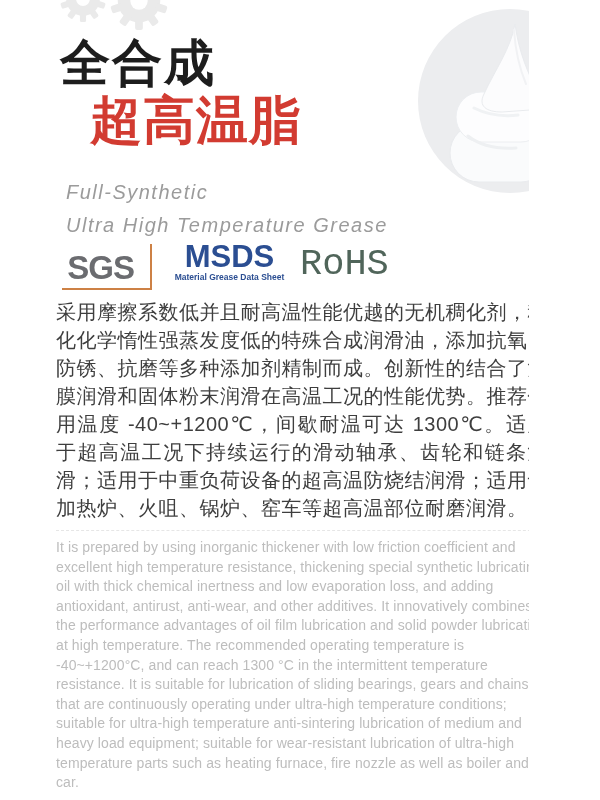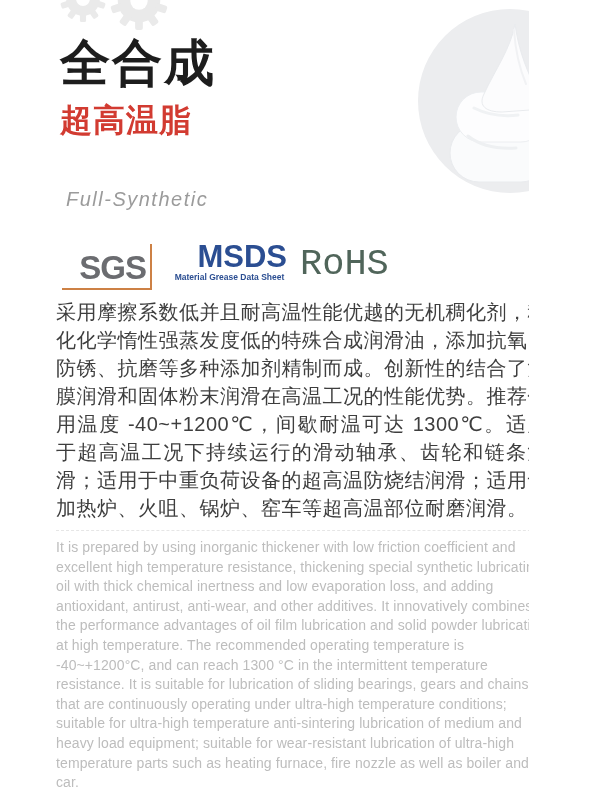--- a/index.html
+++ b/index.html
@@ -9,31 +9,31 @@
   }
   
   .gears{position:absolute;left:58px;top:0;width:115px;height:30px;overflow:hidden;}
   .gear-sm{position:absolute;left:2px;top:-24px;}
   .gear-lg{position:absolute;left:52px;top:-28px;}
   
   .product-photo{position:absolute;left:418px;top:8px;width:130px;height:186px;overflow:hidden;}
   
   .title-block{position:absolute;left:60px;top:34px;}
   .title-cn{font-size:50px;line-height:58px;font-weight:600;color:#1d1d1d;letter-spacing:2px;}
-  .title-cn-red{font-size:32px;line-height:57px;font-weight:800;color:var(--accent-red,#d23b31);letter-spacing:1px;}
+  .title-cn-red{font-size:52px;line-height:57px;font-weight:800;color:var(--accent-red,#d23b31);letter-spacing:1px;margin-left:30px;}
   .subtitle-block{position:absolute;left:66px;top:176px;}
-  .subtitle-en{font-style:italic;font-size:20px;line-height:33px;color:var(--text-gray,#9b9b9b);letter-spacing:1.5px;margin-top:7px;}
+  .subtitle-en{font-style:italic;font-size:20px;line-height:33px;color:var(--text-gray,#9b9b9b);letter-spacing:1.5px;}
   
   .certs{position:absolute;left:62px;top:240px;height:52px;}
   .sgs{position:absolute;left:0;top:2px;width:90px;height:48px;}
-  .sgs-text{position:absolute;right:6px;bottom:3px;font-size:33px;font-weight:bold;color:var(--sgs-gray,#6b6c70);letter-spacing:-1px;}
+  .sgs-text{position:absolute;right:18px;bottom:3px;font-size:33px;font-weight:bold;color:var(--sgs-gray,#6b6c70);letter-spacing:-1px;}
   .sgs-line-h{position:absolute;left:0;bottom:0;width:90px;height:2px;background:var(--sgs-orange,#cd8145);}
   .sgs-line-v{position:absolute;right:0;bottom:0;width:2px;height:46px;background:var(--sgs-orange,#cd8145);}
   .msds{position:absolute;left:110px;top:1px;width:115px;text-align:center;}
-  .msds-text{font-size:31px;line-height:31px;font-weight:bold;color:var(--msds-blue,#2b4e92);letter-spacing:0;text-align:right;}
+  .msds-text{font-size:31px;line-height:31px;font-weight:bold;color:var(--msds-blue,#2b4e92);letter-spacing:0;}
   .msds-sub{font-size:8.5px;line-height:10px;font-weight:bold;color:var(--msds-blue,#2b4e92);white-space:nowrap;}
   .rohs{position:absolute;left:238px;top:2px;}
   .rohs-text{font-family:Liberation Mono, monospace;font-size:37px;line-height:44px;color:var(--rohs-green,#50655a);}
   
   .desc-cn{
     position:absolute;left:56px;top:298px;width:492px;
     font-size:20px;line-height:28px;color:var(--text-dark,#3e3e3e);
     text-align:justify;font-weight:500;letter-spacing:0.5px;
   }
   .divider{position:absolute;left:56px;top:530px;width:500px;border-top:1px dashed #e6e6e6;}
@@ -97,20 +97,21 @@
       <path d="M96,22 q2,30 12,54" fill="none" stroke="#f1f2f4" stroke-width="2" stroke-linecap="round"></path>
     </svg>
   </div>
 
   <div class="title-block">
     <div class="title-cn">全合成</div>
     <div class="title-cn-red">超高温脂</div>
   </div>
   <div class="subtitle-block">
     <div class="subtitle-en">Full-Synthetic</div>
+    <div class="subtitle-en">Ultra High Temperature Grease</div>
   </div>
 
   <div class="certs">
     <div class="sgs">
       <span class="sgs-text">SGS</span>
       <span class="sgs-line-h"></span>
       <span class="sgs-line-v"></span>
     </div>
     <div class="msds">
       <div class="msds-text">MSDS</div>

